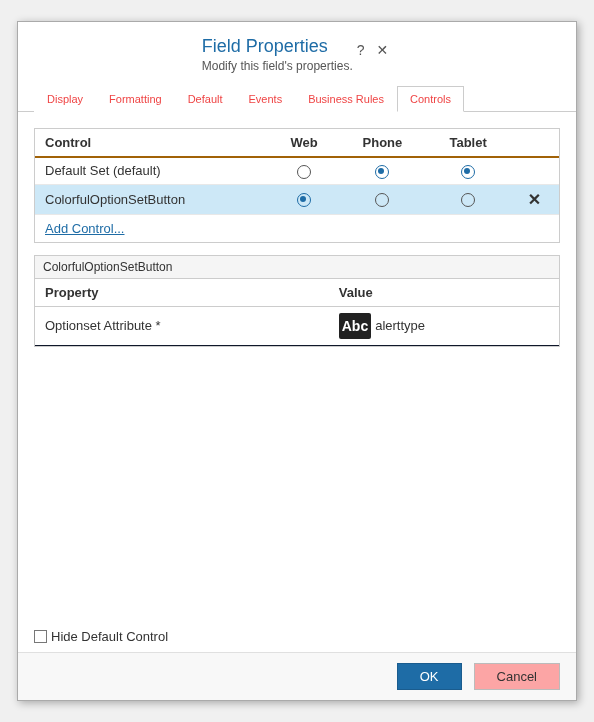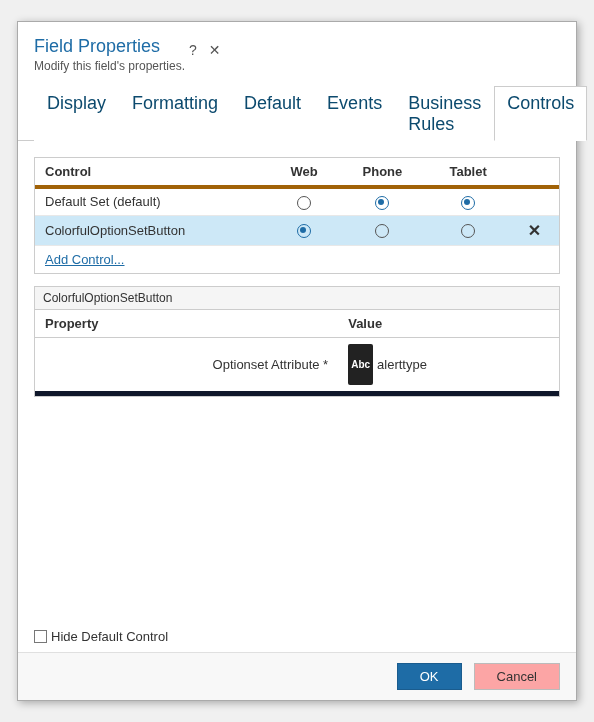--- a/index.html
+++ b/index.html
@@ -20,21 +20,21 @@
       width: 560px;
       min-height: 680px;
       display: flex;
       flex-direction: column;
     }
     .dialog-header {
       background: #fff;
       padding: 14px 16px 0 16px;
       border-bottom: none;
       display: flex;
-      justify-content: flex-start;
+      justify-content: center;
       align-items: flex-start;
     }
     .dialog-title-area {}
     .dialog-title {
       font-size: 18px;
       font-weight: 400;
       color: #1e6ca6;
       margin-bottom: 2px;
     }
     .dialog-subtitle {
@@ -61,22 +61,22 @@
       border-bottom: 1px solid #ccc;
       padding: 0 16px;
       background: #fff;
     }
     .tab {
       padding: 6px 12px;
       cursor: pointer;
       border: 1px solid transparent;
       border-bottom: none;
       margin-bottom: -1px;
-      font-size: 18px;
-      color: #0c4a6e;
+      font-size: 11px;
+      color: #ef4444;
       background: #fff;
     }
     .tab.active {
       border: 1px solid #ccc;
       border-bottom: 1px solid #fff;
       background: #fff;
       z-index: 1;
     }
     .dialog-body {
       flex: 1;
@@ -92,21 +92,21 @@
       border-collapse: collapse;
     }
     .controls-table thead tr {
       background: #fff;
     }
     .controls-table th {
       text-align: left;
       padding: 6px 10px;
       font-weight: 600;
       color: #333;
-      border-bottom: 4px solid #a16207;
+      border-bottom: 2px solid #a16207;
       font-size: 13px;
     }
     .controls-table th.center { text-align: center; }
     .controls-table td {
       padding: 5px 10px;
       font-size: 13px;
       color: #333;
       border-bottom: 1px solid #e8e8e8;
     }
     .controls-table td.center { text-align: center; vertical-align: middle; }
@@ -170,34 +170,33 @@
       padding: 6px 10px;
       font-weight: 600;
       color: #333;
       border-bottom: 1px solid #ccc;
       font-size: 13px;
     }
     .properties-table td {
       padding: 6px 10px;
       font-size: 13px;
       color: #333;
-      border-bottom: 5px solid #0f172a;
-      text-align: right;
+      border-bottom: 1px solid #0f172a;
     }
     .value-cell {
       display: flex;
       align-items: center;
       gap: 4px;
     }
     .value-icon {
       display: inline-block;
       background: #222;
       color: #fff;
-      font-size: 10px;
-      padding: 15px 3px;
+      font-size: 14px;
+      padding: 5px 3px;
       border-radius: 2px;
       font-weight: bold;
     }
     .footer-area {
       padding: 8px 16px;
       display: flex;
       align-items: center;
     }
     .checkbox-label {
       display: flex;

